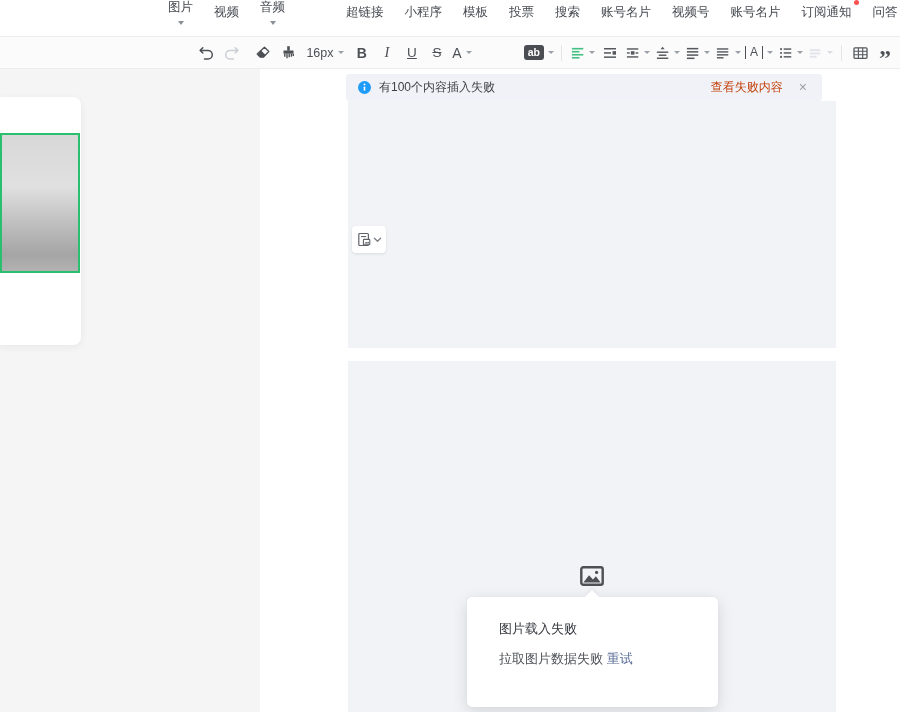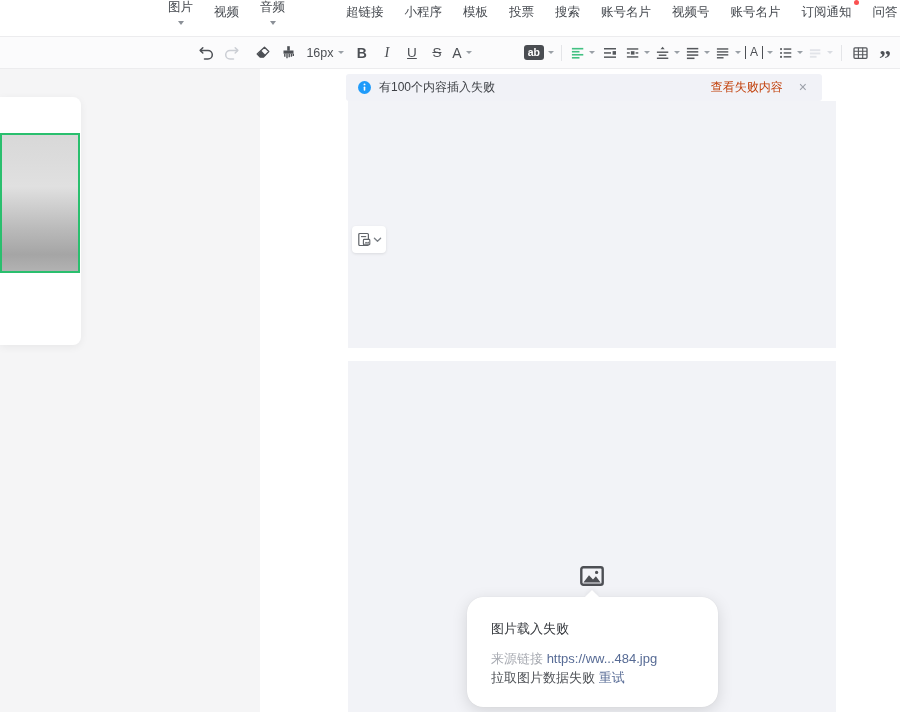--- a/index.html
+++ b/index.html
@@ -94,23 +94,23 @@
   .insert-btn {
     position:absolute; left:4px; top:125px; width:34px; height:27px;
     background:#ffffff; border-radius:4px; box-shadow:0 1px 3px rgba(0,0,0,0.10);
     display:flex; align-items:center; justify-content:center; gap:2px; cursor:pointer;
   }
   .broken-img { position:absolute; left:232px; top:205px; width:24px; height:20px; }
 
   
   .tooltip {
     position:absolute; left:467px; top:597px; width:251px; height:110px;
-    background:#ffffff; border-radius:16px; z-index:5;
+    background:#ffffff; border-radius:5px; z-index:5;
     box-shadow:0 4px 16px rgba(0,0,0,0.13), 0 0 1px rgba(0,0,0,0.10);
-    padding:23px 18px 0 24px; font-size:13px;
+    padding:23px 18px 0 32px; font-size:13px;
   }
   .tooltip-arrow {
     position:absolute; top:-5px; left:120px; width:10px; height:10px;
     background:#ffffff; transform:rotate(45deg);
     box-shadow:-2px -2px 4px rgba(0,0,0,0.04);
   }
   .tt-title { color:#34373c; margin-bottom:11px; }
   .tt-line { line-height:19px; }
   .tt-gray { color:#a8abb2; }
   .tt-dark { color:#4f5257; }
@@ -333,20 +333,16 @@
       <path d="M3.4 16.4 L9 9.3 L13 13.4 L15.9 10.3 L20.6 16.4 Z" fill="#4d4f54"></path>
       <circle cx="16.6" cy="6.4" r="1.6" fill="#4d4f54"></circle>
     </svg>
   </div>
 </div>
 
 <div class="tooltip">
   <div class="tooltip-arrow"></div>
   <div class="tt-title">图片载入失败</div>
   <div class="tt-line">
-    <span class="tt-gray">来源链接</span>
-    <span class="tt-link">https://ww...484.jpg</span>
-  </div>
-  <div class="tt-line">
     <span class="tt-dark">拉取图片数据失败</span>
     <span class="tt-link">重试</span>
   </div>
 </div>
 
 </body></html>

